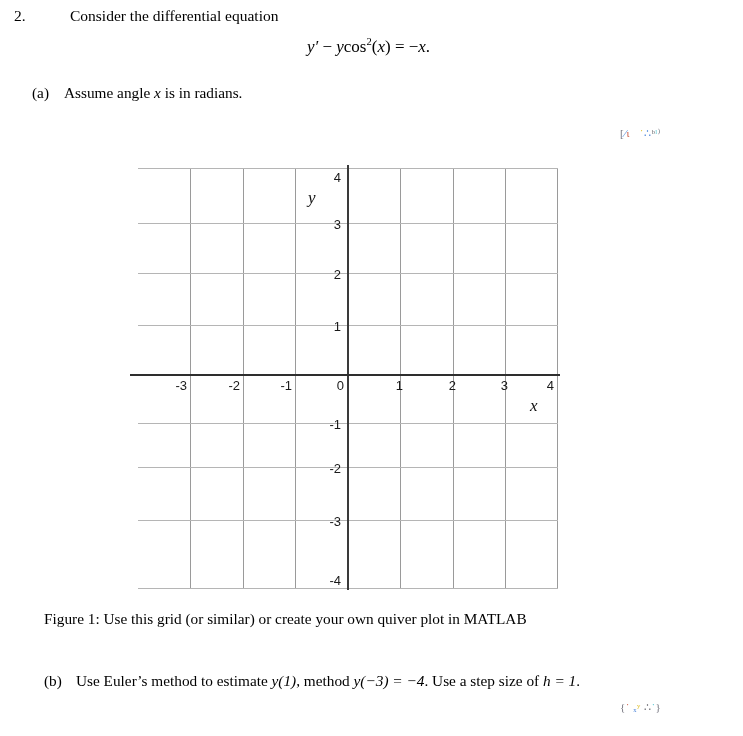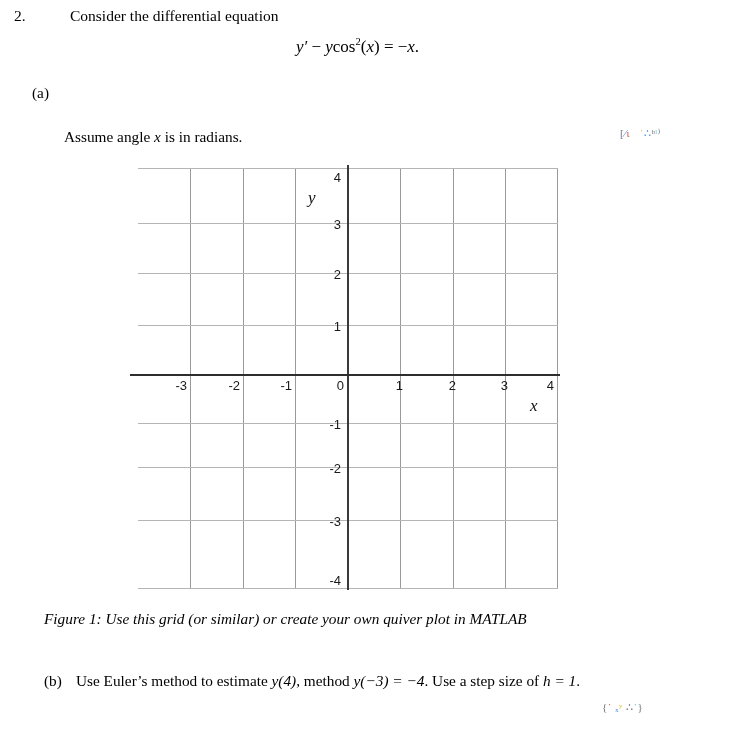--- a/index.html
+++ b/index.html
@@ -42,61 +42,62 @@
   }
   .q-text { flex: 1 1 auto; margin-left: 32px; }
 
   #equation-line {
     position: absolute;
     left: 0;
     top: 36px;
     width: 715px;
     text-align: center;
     font-size: 17px;
+    padding-left: 11px;
   }
 
   #part-a {
     position: absolute;
     left: 32px;
     top: 82px;
     width: 672px;
     font-size: 15.3px;
     line-height: 1.44;
   }
   #part-a .label-a {
     position: absolute;
     left: 0;
     top: 0;
     width: 30px;
   }
   #part-a .body-a {
     margin-left: 32px;
     text-align: justify;
   }
-  #part-a .line3 { text-align: left; margin-top: 44px; }
+  #part-a .line3 { text-align: left; }
 
   
   .scribble {
     position: absolute;
     font-size: 11px;
     line-height: 1;
     letter-spacing: 0.5px;
     filter: blur(0.6px);
     opacity: 0.85;
     white-space: nowrap;
     font-family: Liberation Serif, serif;
   }
   .scribble .bk { color: #5a5a66; }
   .scribble .r  { color: #c23b22; }
   .scribble .b  { color: #2a6fd4; }
   .scribble .y  { color: #d8b400; }
   .scribble .g  { color: #4a4a52; }
   .scribble .c  { color: #27b5c7; }
   #scribble-a { left: 620px; top: 128px; }
-  #scribble-b { left: 602px; top: 702px; text-align: center; }
+  #scribble-b { left: 620px; top: 702px; text-align: center; }
 
   
   #figure-grid {
     position: absolute;
     left: 138px;
     top: 168px;
     width: 420px;
     height: 421px;
   }
   #figure-grid .vline {
@@ -152,21 +153,20 @@
     color: #111111;
   }
 
   
   #figure-caption {
     position: absolute;
     left: 44px;
     top: 610px;
     width: 660px;
     font-size: 15.3px;
-    font-style: italic;
   }
   #part-b {
     position: absolute;
     left: 44px;
     top: 672px;
     width: 680px;
     font-size: 15.3px;
   }
   #part-b .label-b {
     position: absolute;
@@ -242,18 +242,18 @@
   <div class="tick-y" style="left:206px; top:412px;">-4</div>
 
   <div class="axis-name" style="left:170px; top:20px;">y</div>
   <div class="axis-name" style="left:392px; top:228px;">x</div>
 </div>
 
 <div id="figure-caption">Figure 1: Use this grid (or similar) or create your own quiver plot in MATLAB</div>
 
 <div id="part-b">
   <span class="label-b">(b)</span>
-  <div class="body-b"><span>Use Euler’s method to estimate </span><span class="mi">y(4)</span><span>, method </span><span class="mi">y(−3) = −4</span><span>. Use a step size of </span><span class="mi">h = 1</span><span>.</span></div>
+  <div class="body-b"><span>Use Euler’s method to estimate </span><span class="mi">y(1)</span><span>, method </span><span class="mi">y(−3) = −4</span><span>. Use a step size of </span><span class="mi">h = 1</span><span>.</span></div>
 </div>
 
 <div class="scribble" id="scribble-b">
   <span class="bk">{</span><span class="r">˙</span>&nbsp;<span class="b">ₓ</span><span class="y">ʸ</span>&nbsp;<span class="g">∴</span><span class="c">˙</span><span class="bk">}</span>
 </div>
 
 </body></html>

